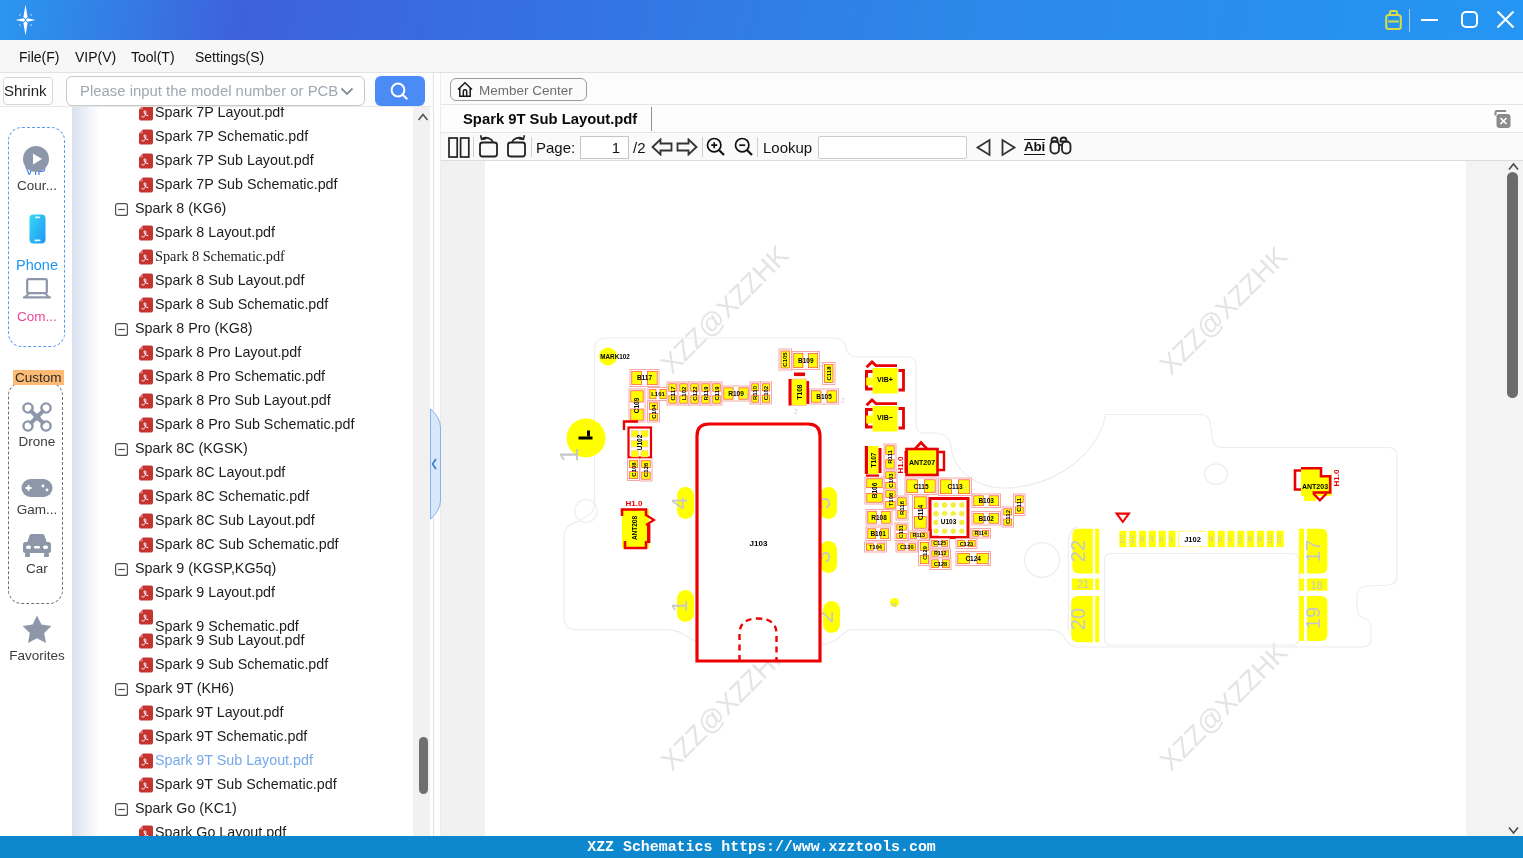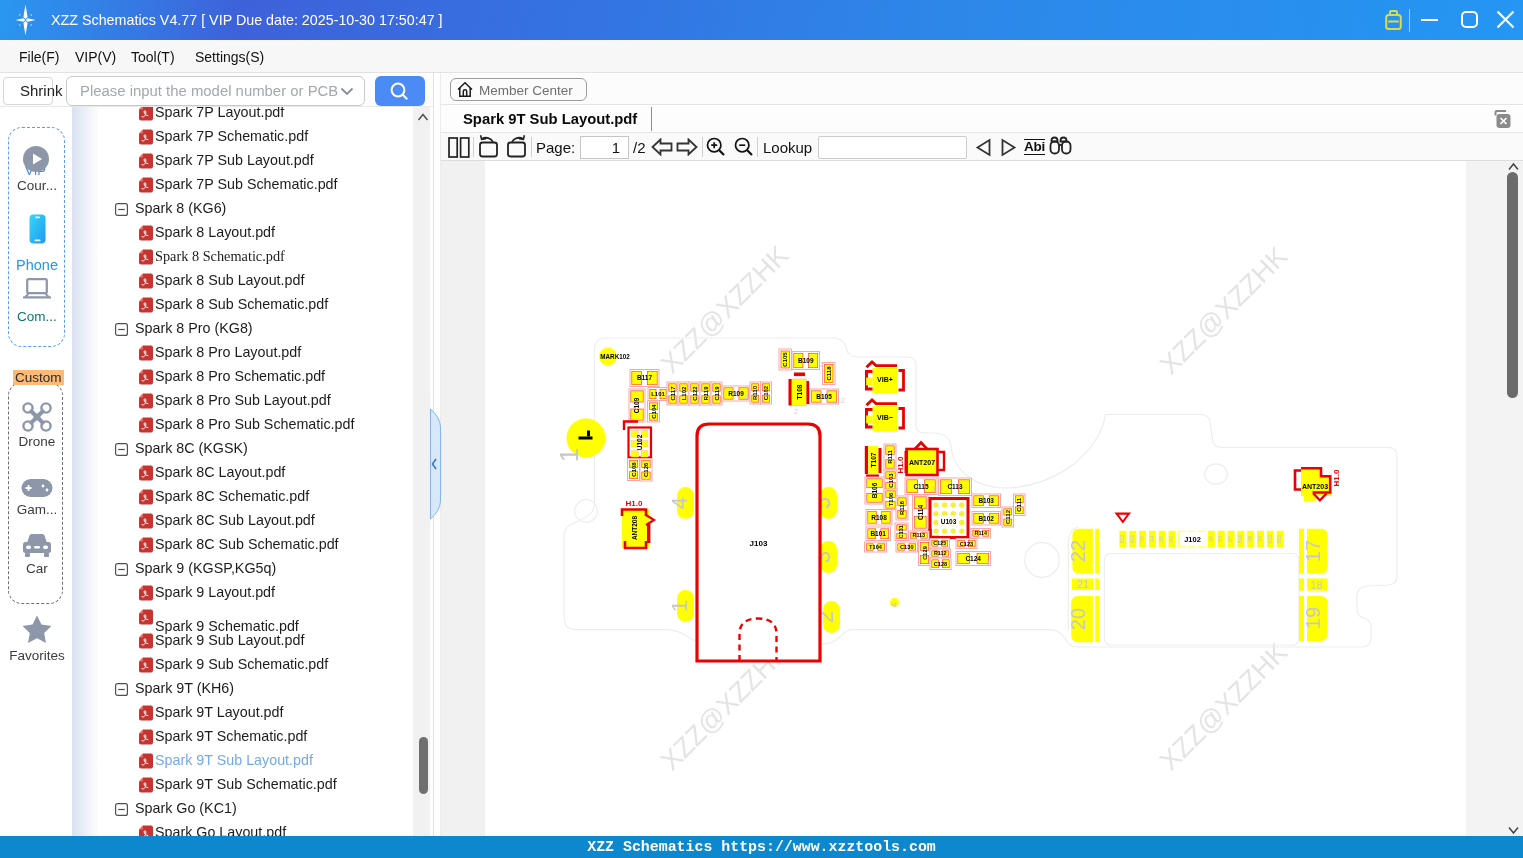--- a/index.html
+++ b/index.html
@@ -19,21 +19,20 @@
         <path d="M20.5 16 L12.5 14.2 L10.7 16 L12.5 17.8 Z"></path>
       </g>
 <g stroke="#b9d4f7" stroke-width="1.1" fill="none">
         <path d="M5.6 10.2 a8.5 8.5 0 0 0 -1.3 1.4"></path>
         <path d="M16.7 11.6 a8.5 8.5 0 0 0 -1.3 -1.4"></path>
         <path d="M4.3 20.4 a8.5 8.5 0 0 0 1.3 1.4"></path>
         <path d="M15.4 21.8 a8.5 8.5 0 0 0 1.3 -1.4"></path>
       </g>
 </svg>
 
-<div class="abs" style="left:51px;top:12px;color:#fff;font-size:14.3px;white-space:nowrap;">XZZ Schematics V4.77 [ VIP Due date: 2025-10-30 17:50:47 ]</div>
 
 <svg class="abs" style="left:1385px;top:10px" width="17" height="21" viewBox="0 0 17 21" fill="none" stroke="#d8dc49" stroke-width="2">
 <rect x="1.2" y="5" width="14.6" height="14" rx="2.5"></rect>
       <path d="M5 5 V2.4 a1.4 1.4 0 0 1 1.4-1.4 h4.2 a1.4 1.4 0 0 1 1.4 1.4 V5"></path>
       <line x1="3.2" y1="11.5" x2="13.8" y2="11.5"></line>
 </svg>
 
 <div class="abs" style="left:1409px;top:9px;width:1px;height:23px;background:rgba(255,255,255,.55);"></div>
 
 <div class="abs" style="left:1421px;top:18.5px;width:17px;height:2.6px;background:#fff;"></div>
@@ -50,21 +49,21 @@
 <div class="abs" style="left:19px;top:49px;font-size:14px;color:#111;">File(F)</div>
 
 <div class="abs" style="left:75px;top:49px;font-size:14px;color:#111;">VIP(V)</div>
 
 <div class="abs" style="left:131px;top:49px;font-size:14px;color:#111;">Tool(T)</div>
 
 <div class="abs" style="left:195px;top:49px;font-size:14px;color:#111;">Settings(S)</div>
 
 <div class="abs" style="left:0;top:73px;width:433px;height:34px;background:#fdfdfd;border-bottom:1px solid #e8e8e8;"></div>
 
-<div class="abs" style="left:3px;top:77px;width:50px;height:28px;border:1px solid #d6d6d6;border-radius:4px;background:#fff;font-size:15px;color:#222;text-align:left;line-height:26px;padding-left:16px;">Shrink</div>
+<div class="abs" style="left:3px;top:77px;width:50px;height:28px;border:1px solid #d6d6d6;border-radius:4px;background:#fff;font-size:15px;color:#222;text-align:left;line-height:26px;">Shrink</div>
 
 <div class="abs" style="left:66px;top:76px;width:299px;height:30px;border:1px solid #c9c9c9;border-radius:6px;background:#fff;"></div>
 
 <div class="abs" style="left:80px;top:83px;font-size:14.9px;color:#a2a8b0;white-space:nowrap;">Please input the model number or PCB</div>
 
 <svg class="abs" style="left:340px;top:87px" width="14" height="9" viewBox="0 0 14 9" fill="none" stroke="#8a8f96" stroke-width="1.8">
       <path d="M1.5 1.5 L7 7 L12.5 1.5"></path>
     </svg>
 
 <div class="abs" style="left:375px;top:76px;width:50px;height:30px;background:#4b8bf5;border-radius:6px;"></div>
@@ -98,21 +97,21 @@
     </svg>
 
 <div class="abs" style="left:0;top:245px;width:74px;text-align:center;font-size:14.5px;color:#2196f3;margin-top:12px;">Phone</div>
 
 <svg class="abs" style="left:23px;top:276px" width="28" height="27" viewBox="0 0 30 26" fill="none" stroke="#8d97a9" stroke-width="2.4">
       <rect x="4.5" y="2" width="21" height="15" rx="1.5"></rect>
       <path d="M1 21.5 h28" stroke-linecap="round"></path>
       <path d="M2.5 21 L6 17.5 M27.5 21 L24 17.5" stroke-width="2"></path>
     </svg>
 
-<div class="abs" style="left:0;top:309px;width:74px;text-align:center;font-size:13.5px;color:#0f766e;">Com...</div>
+<div class="abs" style="left:0;top:309px;width:74px;text-align:center;font-size:13.5px;color:#ec4899;">Com...</div>
 
 <div class="abs" style="left:8px;top:382px;width:55px;height:222px;border:1.6px dashed #6b6f78;border-radius:14px;"></div>
 
 <div class="abs" style="left:13px;top:370px;background:#fdba74;padding:0 2px;font-size:13.5px;color:#2c2c2c;">Custom</div>
 
 <svg class="abs" style="left:22px;top:402px" width="30" height="30" viewBox="0 0 30 30" fill="#8d97a9">
       <circle cx="6" cy="6" r="4.6" fill="none" stroke="#8d97a9" stroke-width="2.4"></circle>
       <circle cx="24" cy="6" r="4.6" fill="none" stroke="#8d97a9" stroke-width="2.4"></circle>
       <circle cx="6" cy="24" r="4.6" fill="none" stroke="#8d97a9" stroke-width="2.4"></circle>
       <circle cx="24" cy="24" r="4.6" fill="none" stroke="#8d97a9" stroke-width="2.4"></circle>

